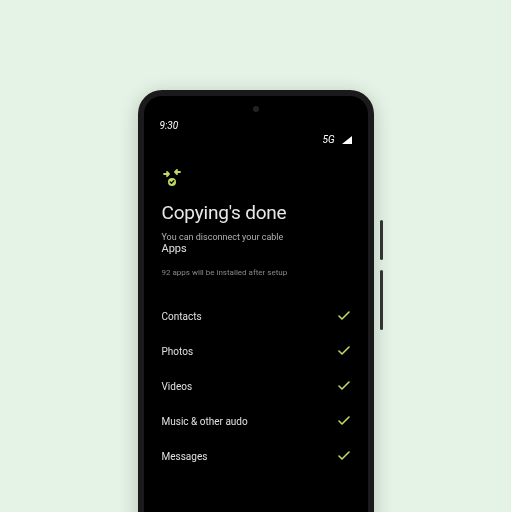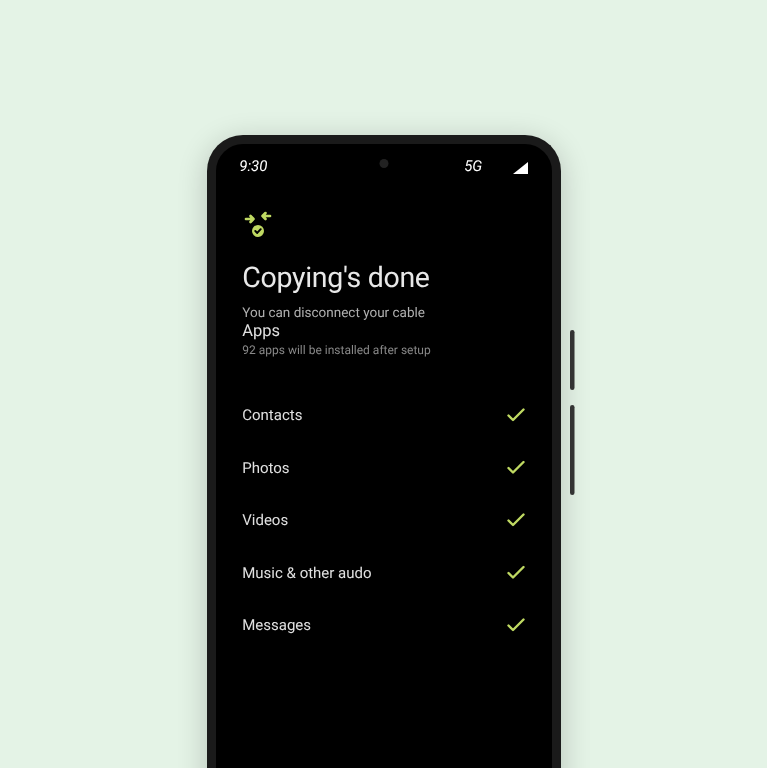--- a/index.html
+++ b/index.html
@@ -64,21 +64,22 @@
       align-items: center;
       padding: 10px 16px 6px;
       color: #fff;
       font-size: 10px;
       font-weight: 400;
       font-style: italic;
     }
     .status-right {
       display: flex;
       align-items: center;
-      gap: 20px;
+      gap: 7px;
+      margin-top: 28px;
     }
     .signal-icon svg {
       display: block;
     }
     .content {
       padding: 18px 18px 0;
       color: #fff;
     }
     .transfer-icon {
       margin-bottom: 14px;
@@ -94,21 +95,21 @@
       letter-spacing: -0.2px;
     }
     .subtitle {
       font-size: 9px;
       color: #b0b0b0;
     }
     .section-header {
       font-size: 11px;
       color: #e0e0e0;
       font-weight: 400;
-      margin-bottom: 2px;
+      margin-bottom: 13px;
     }
     .section-sub {
       font-size: 8px;
       color: #888;
       margin-bottom: 22px;
     }
     .item-row {
       display: flex;
       justify-content: space-between;
       align-items: flex-start;

